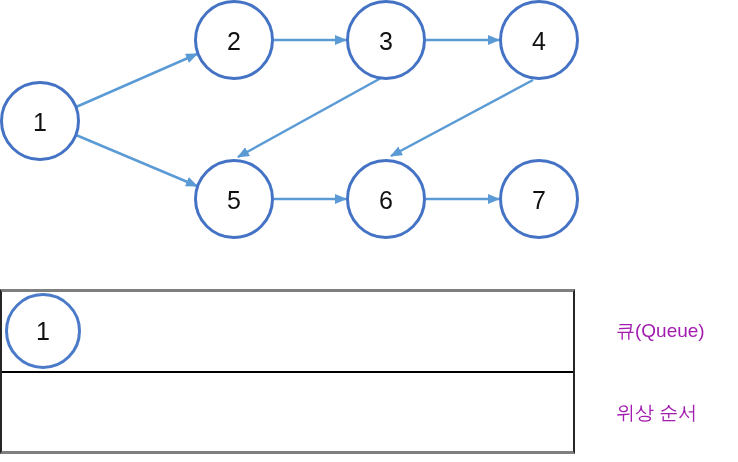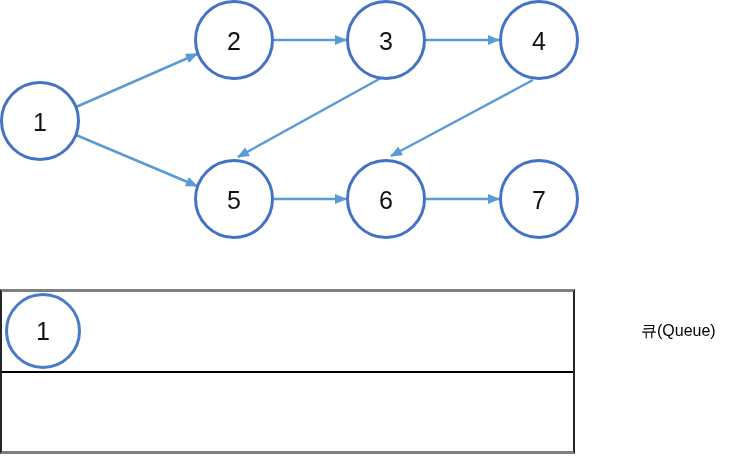--- a/index.html
+++ b/index.html
@@ -51,25 +51,25 @@
     background: #ffffff;
     display: flex;
     align-items: center;
     justify-content: center;
     font-size: 25px;
     color: #111111;
     box-sizing: content-box;
   }
   .side-label {
     position: absolute;
-    left: 641px;
+    left: 616px;
     display: flex;
     align-items: center;
-    font-size: 16px;
-    color: #000000;
+    font-size: 19px;
+    color: #a21caf;
     white-space: nowrap;
   }
   .label-queue { top: 289px; height: 84px; }
   .label-order { top: 373px; height: 80px; }
 </style>
 </head>
 <body>
 
 <div class="screen">
 
@@ -104,14 +104,15 @@
     </svg>
 
   <div class="queue-table">
     <div class="queue-row" id="queue-items-row">
         <div class="queue-item" style="border-color: rgb(74, 122, 200);">1</div>
       </div>
     <div class="order-row" id="order-items-row"></div>
   </div>
 
   <div class="side-label label-queue">큐(Queue)</div>
+  <div class="side-label label-order">위상 순서</div>
 
 </div>
 
 </body></html>

